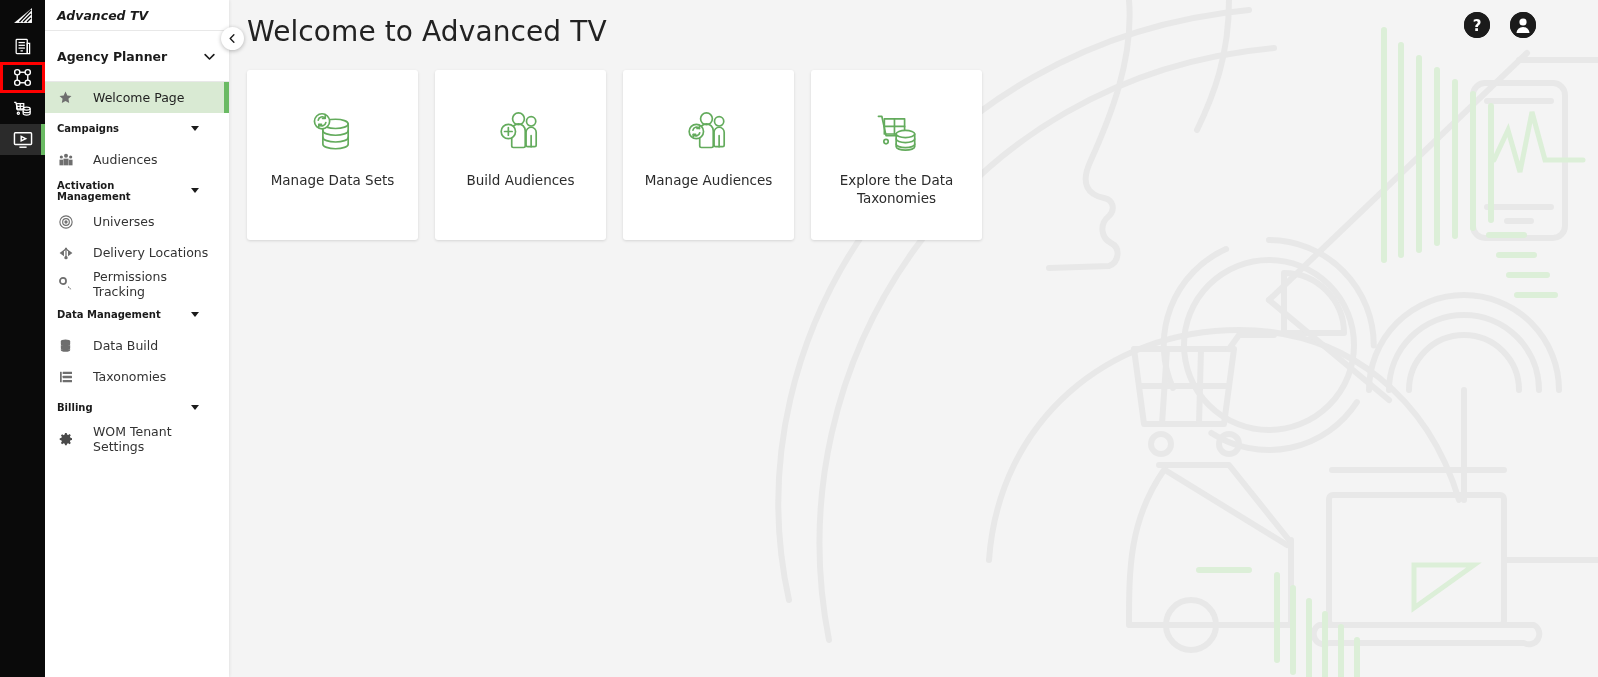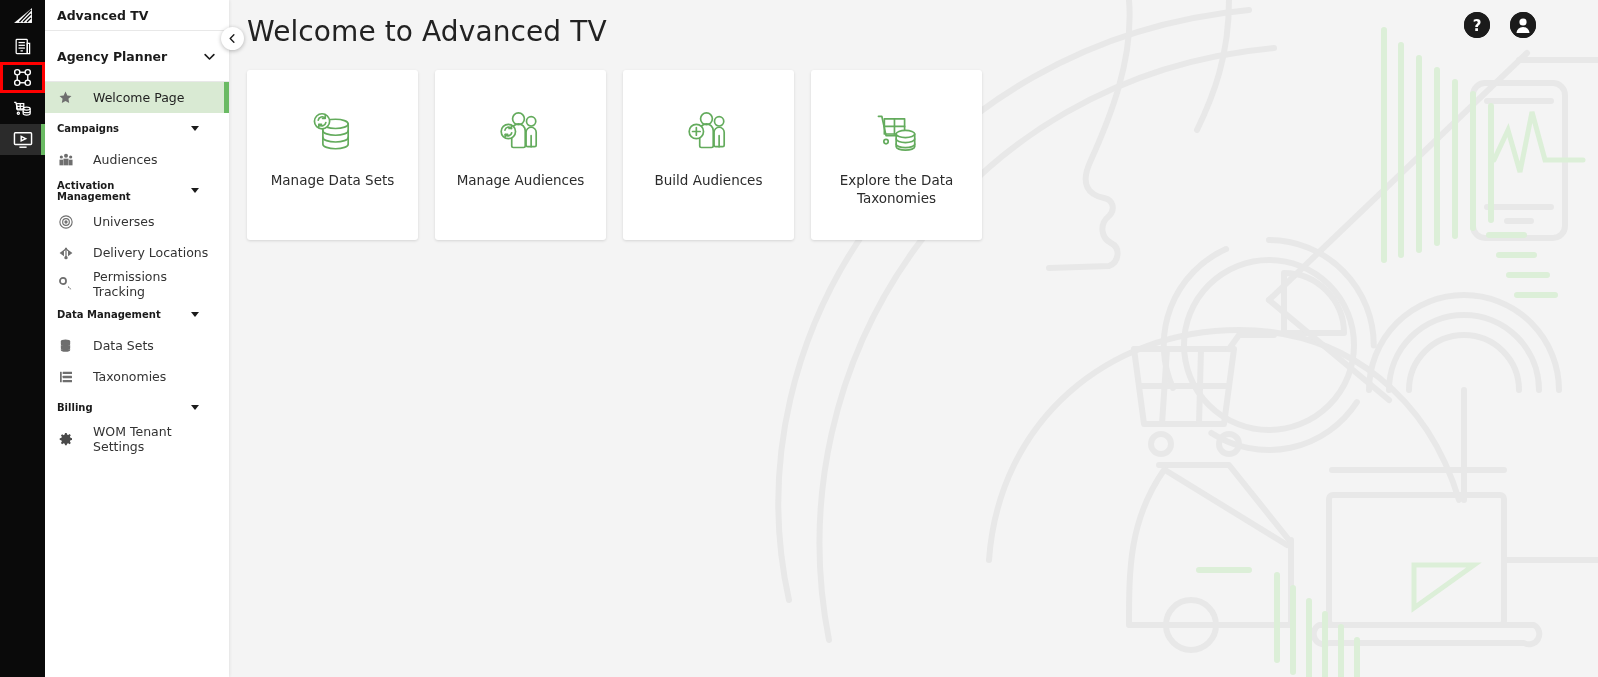--- a/index.html
+++ b/index.html
@@ -35,20 +35,21 @@
   
   .sidebar {
     width: 184px; flex: 0 0 184px; height: 677px; background: #ffffff;
     position: relative; z-index: 20; display: flex; flex-direction: column;
     box-shadow: 1px 0 3px rgba(0,0,0,0.07);
   }
   .sb-brand {
     height: 31px; display: flex; align-items: center; padding: 8px 12px;
     font-weight: bold; font-size: 12.5px; color: #1b1b1b;
     border-bottom: 1px solid #e8e8e8;
+    font-style: italic;
   }
   .sb-selector {
     height: 51px; display: flex; align-items: center; justify-content: space-between;
     padding: 0 12px; border-bottom: 1px solid #e8e8e8; cursor: pointer;
   }
   .sb-selector .lbl { font-weight: bold; font-size: 12.5px; color: #1b1b1b; }
   .sb-selector .chev { color: #1b1b1b; display: flex; }
 
   .sb-nav { flex: 1; overflow: hidden; padding-top: 0px; }
 
@@ -275,21 +276,21 @@
 
       <div class="nav-row">
         <span class="ico">
           <svg width="15" height="15" viewBox="0 0 24 24" fill="#6e6e6e">
             <ellipse cx="12" cy="5" rx="7.5" ry="2.8"></ellipse>
             <path d="M4.5 5 v5 a7.5 2.8 0 0 0 15 0 V5z"></path>
             <path d="M4.5 11.5 v5 a7.5 2.8 0 0 0 15 0 v-5z"></path>
             <path d="M4.5 17.8 v1.2 a7.5 2.8 0 0 0 15 0 v-1.2z"></path>
           </svg>
         </span>
-        <span>Data Sets</span>
+        <span>Data Build</span>
       </div>
 
       <div class="nav-row">
         <span class="ico">
           <svg width="16" height="16" viewBox="0 0 24 24" fill="#6e6e6e">
             <rect x="3" y="4" width="2.6" height="16" rx="0.6"></rect>
             <rect x="7" y="4" width="14" height="3.6" rx="0.6"></rect>
             <rect x="7" y="10.2" width="14" height="3.6" rx="0.6"></rect>
             <rect x="7" y="16.4" width="14" height="3.6" rx="0.6"></rect>
           </svg>
@@ -442,43 +443,43 @@
 
         <div class="card">
           <div class="card-ico">
             <svg width="54" height="54" viewBox="0 0 64 64" fill="none" stroke="#63ab5c" stroke-width="2" stroke-linecap="round" stroke-linejoin="round">
               <circle cx="29" cy="14" r="7"></circle>
               <path d="M21 28 a8 8 0 0 1 16 0 v18 a2 2 0 0 1 -2 2 h-12 a2 2 0 0 1 -2 -2z"></path>
               <circle cx="44" cy="17" r="5.5"></circle>
               <path d="M38 30 a6 6 0 0 1 12 0 v15 a2 2 0 0 1 -2 2 h-8 a2 2 0 0 1 -2 -2z"></path>
               <line x1="44" y1="34" x2="44" y2="47"></line>
               <circle cx="17" cy="29" r="8.5" fill="#ffffff"></circle>
-              <path d="M13 27.5 a4.4 4.4 0 0 1 7.6 -2.2"></path>
-              <path d="M21 30.5 a4.4 4.4 0 0 1 -7.6 2.2"></path>
-              <path d="M20.7 22.6 l0 2.9 l-2.9 0"></path>
-              <path d="M13.3 35.4 l0 -2.9 l2.9 0"></path>
+              <line x1="17" y1="24.5" x2="17" y2="33.5"></line>
+              <line x1="12.5" y1="29" x2="21.5" y2="29"></line>
             </svg>
           </div>
-          <div class="card-lbl">Manage Audiences</div>
+          <div class="card-lbl">Build Audiences</div>
         </div>
 
         <div class="card">
           <div class="card-ico">
             <svg width="54" height="54" viewBox="0 0 64 64" fill="none" stroke="#63ab5c" stroke-width="2" stroke-linecap="round" stroke-linejoin="round">
               <circle cx="29" cy="14" r="7"></circle>
               <path d="M21 28 a8 8 0 0 1 16 0 v18 a2 2 0 0 1 -2 2 h-12 a2 2 0 0 1 -2 -2z"></path>
               <circle cx="44" cy="17" r="5.5"></circle>
               <path d="M38 30 a6 6 0 0 1 12 0 v15 a2 2 0 0 1 -2 2 h-8 a2 2 0 0 1 -2 -2z"></path>
               <line x1="44" y1="34" x2="44" y2="47"></line>
               <circle cx="17" cy="29" r="8.5" fill="#ffffff"></circle>
-              <line x1="17" y1="24.5" x2="17" y2="33.5"></line>
-              <line x1="12.5" y1="29" x2="21.5" y2="29"></line>
+              <path d="M13 27.5 a4.4 4.4 0 0 1 7.6 -2.2"></path>
+              <path d="M21 30.5 a4.4 4.4 0 0 1 -7.6 2.2"></path>
+              <path d="M20.7 22.6 l0 2.9 l-2.9 0"></path>
+              <path d="M13.3 35.4 l0 -2.9 l2.9 0"></path>
             </svg>
           </div>
-          <div class="card-lbl">Build Audiences</div>
+          <div class="card-lbl">Manage Audiences</div>
         </div>
 
         <div class="card">
           <div class="card-ico">
             <svg width="54" height="54" viewBox="0 0 64 64" fill="none" stroke="#63ab5c" stroke-width="2" stroke-linecap="round" stroke-linejoin="round">
               <path d="M10 11 h4 l5 23 h20"></path>
               <rect x="17" y="14" width="24" height="18"></rect>
               <line x1="29" y1="14" x2="29" y2="32"></line>
               <line x1="17" y1="23" x2="41" y2="23"></line>
               <circle cx="19" cy="41" r="2.6"></circle>

